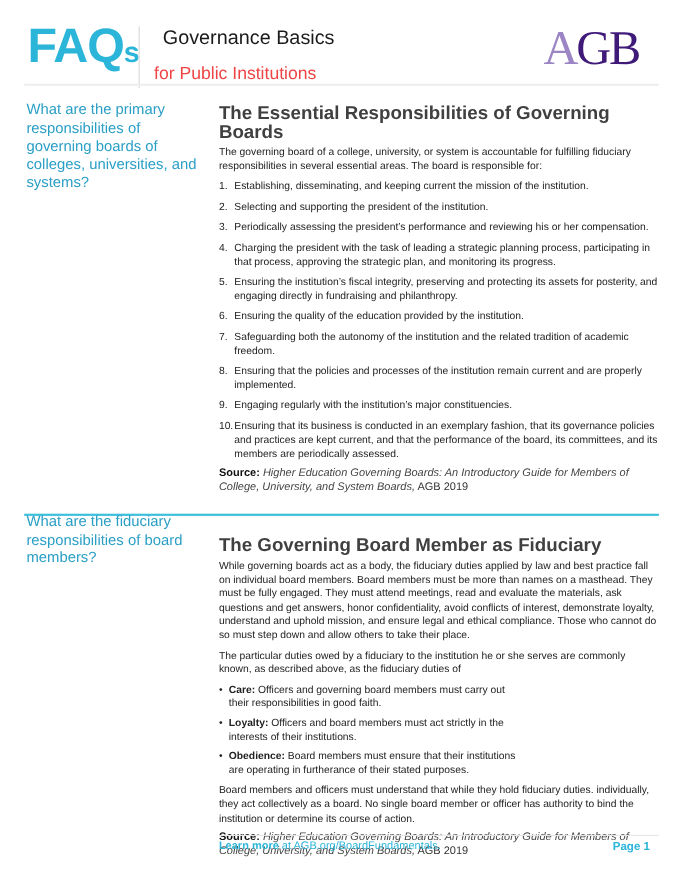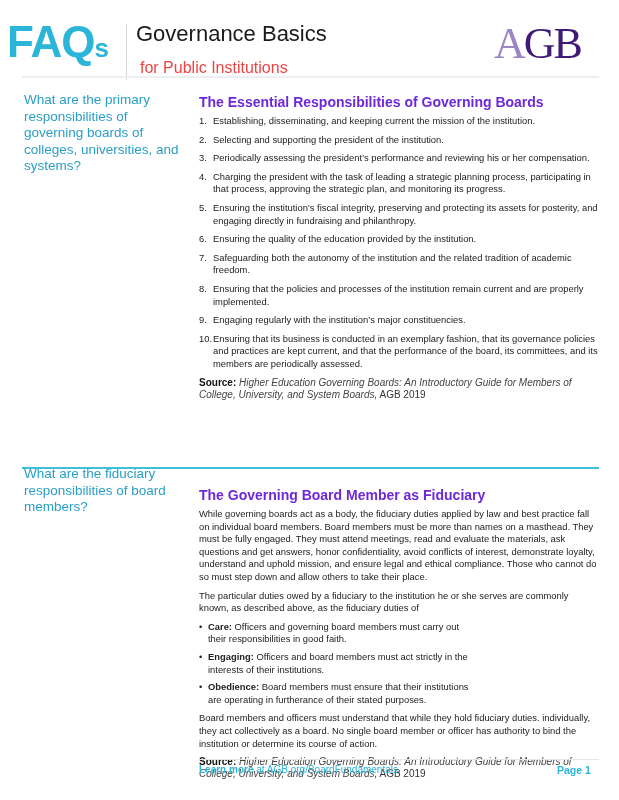--- a/index.html
+++ b/index.html
@@ -1,33 +1,33 @@
 <!DOCTYPE html>
 <html><head>
   <meta charset="utf-8">
   <style>
     * { box-sizing: border-box; margin: 0; padding: 0; }
     html, body { width: 619px; height: 800px; background: #ffffff; overflow: hidden; }
     body { font-family: "Liberation Sans", sans-serif; color: #1f1f1f; position: relative; }
 
     .header { position: absolute; left: 0; top: 0; width: 619px; height: 80px; }
-    .faq-logo { position: absolute; left: 7px; top: 20px; font-family: "Liberation Sans", sans-serif; font-weight: bold; color: #2bb5d8; font-size: 44px; letter-spacing: -1px; line-height: 44px; }
+    .faq-logo { position: absolute; left: 25px; top: 20px; font-family: "Liberation Sans", sans-serif; font-weight: bold; color: #2bb5d8; font-size: 44px; letter-spacing: -1px; line-height: 44px; }
     .faq-logo .small-s { font-size: 26px; letter-spacing: 0; }
     .header-divider { position: absolute; left: 126px; top: 24px; width: 1px; height: 56px; background: #d8d8d8; }
-    .header-title { position: absolute; left: 136px; top: 23px; font-size: 22px; line-height: 22px; color: #1a1a1a; }
+    .header-title { position: absolute; left: 148px; top: 23px; font-size: 18px; line-height: 22px; color: #1a1a1a; }
     .header-subtitle { position: absolute; left: 140px; top: 45px; font-size: 16px; line-height: 18px; color: #ef4444; margin-top: 14px; }
     .agb-logo { position: absolute; left: 494px; top: 22px; font-family: "Liberation Serif", serif; font-size: 44px; line-height: 44px; letter-spacing: -2px; }
     .agb-logo .a { color: #9b85c4; }
     .agb-logo .gb { color: #3f1a78; }
     .header-rule { position: absolute; left: 22px; top: 76px; width: 577px; height: 2px; background: #eceeef; }
 
     .section { position: absolute; left: 0; width: 619px; }
     .question { position: absolute; left: 24px; width: 160px; color: #2a9fc6; font-size: 13.5px; line-height: 16.5px; }
     .content { position: absolute; left: 199px; width: 400px; font-size: 9.4px; line-height: 12.6px; color: #222; }
-    .content h2 { font-size: 14px; line-height: 17px; font-weight: bold; color: #6d28d9; margin-bottom: 4px; }
+    .content h2 { font-size: 17px; line-height: 17px; font-weight: bold; color: #404040; margin-bottom: 4px; }
     .content p { margin-bottom: 6px; }
     .content ol { list-style: none; }
     .content ol li { position: relative; padding-left: 14px; margin-bottom: 6px; }
     .content ol li .num { position: absolute; left: 0; top: 0; }
     .content ul { list-style: none; margin-bottom: 6px; }
     .content ul li { position: relative; padding-left: 9px; margin-bottom: 5px; width: 272px; }
     .content ul li .bullet { position: absolute; left: 0; top: 0; }
     .content .source { font-size: 10px; line-height: 12px; color: #333; }
     .content .source b { color: #111; }
     .content .source i { color: #444; }
@@ -48,20 +48,21 @@
   <div class="header-title">Governance Basics</div>
   <div class="header-subtitle">for Public Institutions</div>
   <div class="agb-logo"><span class="a">A</span><span class="gb">GB</span></div>
   <div class="header-rule"></div>
 </div>
 
 <div class="section" style="top:0;">
   <div class="question" style="top:92px;">What are the primary responsibilities of governing boards of colleges, universities, and systems?</div>
   <div class="content" style="top:94px;">
     <h2>The Essential Responsibilities of Governing Boards</h2>
+    <p>The governing board of a college, university, or system is accountable for fulfilling fiduciary responsibilities in several essential areas. The board is responsible for:</p>
     <ol>
       <li><span class="num">1.</span><span>Establishing, disseminating, and keeping current the mission of the institution.</span></li>
       <li><span class="num">2.</span><span>Selecting and supporting the president of the institution.</span></li>
       <li><span class="num">3.</span><span>Periodically assessing the president’s performance and reviewing his or her compensation.</span></li>
       <li><span class="num">4.</span><span>Charging the president with the task of leading a strategic planning process, participating in that process, approving the strategic plan, and monitoring its progress.</span></li>
       <li><span class="num">5.</span><span>Ensuring the institution’s fiscal integrity, preserving and protecting its assets for posterity, and engaging directly in fundraising and philanthropy.</span></li>
       <li><span class="num">6.</span><span>Ensuring the quality of the education provided by the institution.</span></li>
       <li><span class="num">7.</span><span>Safeguarding both the autonomy of the institution and the related tradition of academic freedom.</span></li>
       <li><span class="num">8.</span><span>Ensuring that the policies and processes of the institution remain current and are properly implemented.</span></li>
       <li><span class="num">9.</span><span>Engaging regularly with the institution’s major constituencies.</span></li>
@@ -74,21 +75,21 @@
 <div class="section-rule"></div>
 
 <div class="section" style="top:0;">
   <div class="question" style="top:466px;">What are the fiduciary responsibilities of board members?</div>
   <div class="content" style="top:487px;">
     <h2>The Governing Board Member as Fiduciary</h2>
     <p>While governing boards act as a body, the fiduciary duties applied by law and best practice fall on individual board members. Board members must be more than names on a masthead. They must be fully engaged. They must attend meetings, read and evaluate the materials, ask questions and get answers, honor confidentiality, avoid conflicts of interest, demonstrate loyalty, understand and uphold mission, and ensure legal and ethical compliance. Those who cannot do so must step down and allow others to take their place.</p>
     <p>The particular duties owed by a fiduciary to the institution he or she serves are commonly known, as described above, as the fiduciary duties of</p>
     <ul>
       <li><span class="bullet">•</span><b>Care:</b> <span>Officers and governing board members must carry out their responsibilities in good faith.</span></li>
-      <li><span class="bullet">•</span><b>Engaging:</b> <span>Officers and board members must act strictly in the interests of their institutions.</span></li>
+      <li><span class="bullet">•</span><b>Loyalty:</b> <span>Officers and board members must act strictly in the interests of their institutions.</span></li>
       <li><span class="bullet">•</span><b>Obedience:</b> <span>Board members must ensure that their institutions are operating in furtherance of their stated purposes.</span></li>
     </ul>
     <p>Board members and officers must understand that while they hold fiduciary duties. individually, they act collectively as a board. No single board member or officer has authority to bind the institution or determine its course of action.</p>
     <div class="source"><b>Source:</b> <i>Higher Education Governing Boards: An Introductory Guide for Members of College, University, and System Boards,</i> <span>AGB 2019</span></div>
   </div>
 </div>
 
 <div class="footer-rule"></div>
 <div class="footer-learn"><b>Learn more</b><span> at AGB.org/BoardFundamentals.</span></div>
 <div class="footer-page">Page 1</div>

